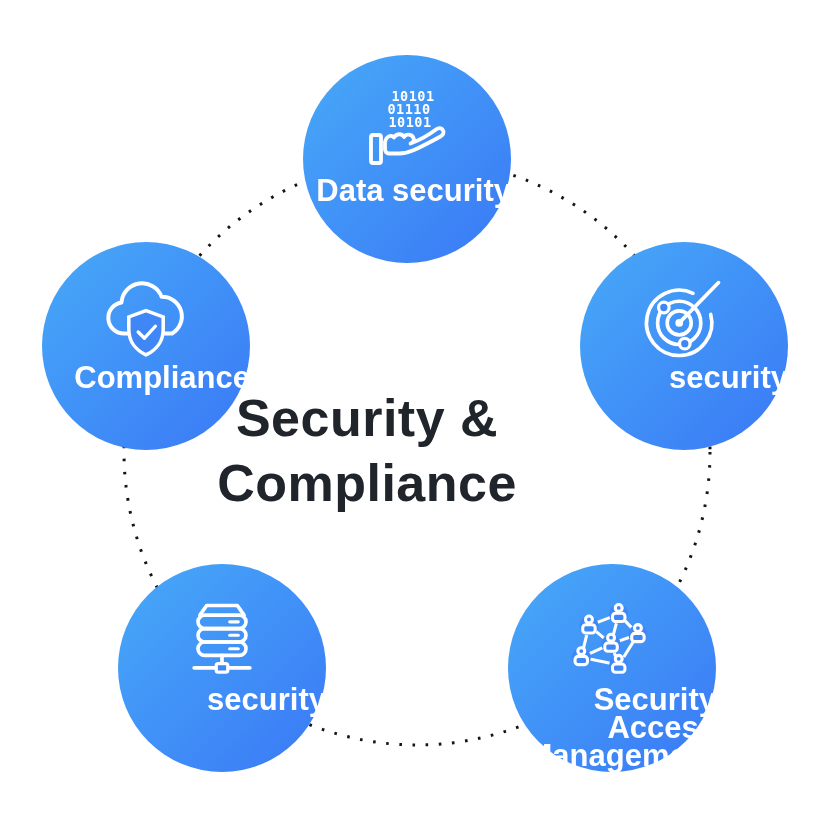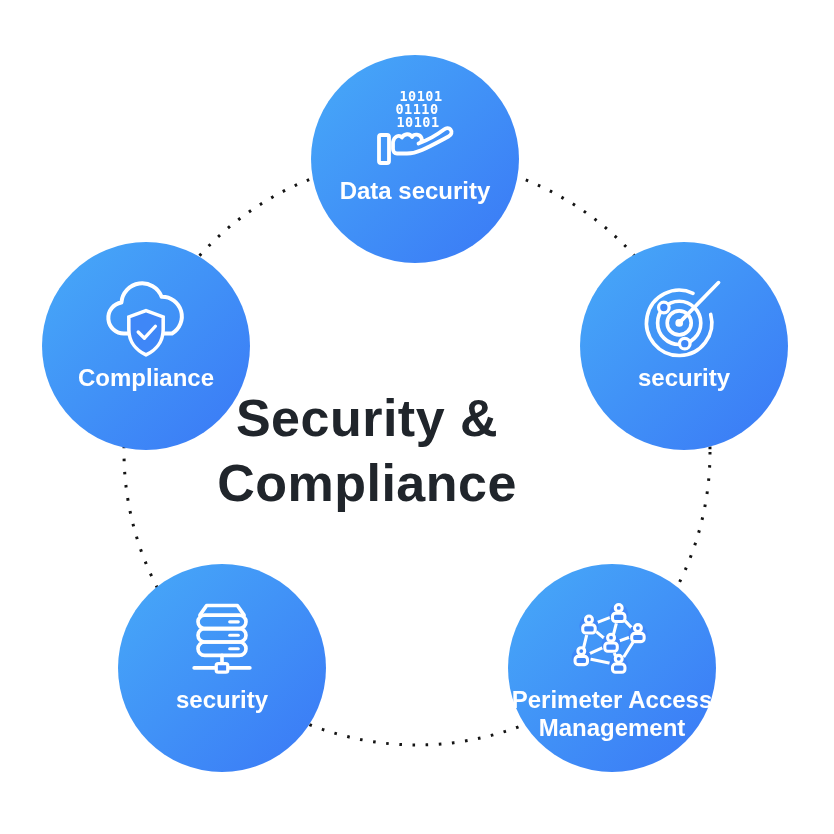--- a/index.html
+++ b/index.html
@@ -44,27 +44,27 @@
   .bubble .icon{
     position:absolute;
     left:50%;top:30px;
     transform:translateX(-50%);
     width:100px;height:96px;
   }
   .bubble .icon svg{width:100%;height:100%;}
   .bubble .label{
     position:absolute;
     left:0;top:122px;width:208px;
-    text-align:center;
+    text-align:right;
     color:var(--label-color);
-    font-size:24px;
+    font-size:31px;
     font-weight:600;
     line-height:28px;
   }
-  .b-data{left:311px;top:55px;}
+  .b-data{left:303px;top:55px;}
   .b-compliance{left:42px;top:242px;}
   .b-perimeter{left:580px;top:242px;}
   .b-peripheral{left:118px;top:564px;}
   .b-identity{left:508px;top:564px;}
 
   .ic{stroke:#fff;fill:none;stroke-width:3.8;stroke-linecap:round;stroke-linejoin:round;}
   .ic-thin{stroke:#fff;fill:none;stroke-width:3.2;stroke-linecap:round;stroke-linejoin:round;}
   .ic-fill{fill:#fff;stroke:none;}
   .mask{fill:var(--mask-blue);stroke:none;}
   .mask-stroked{fill:var(--mask-blue);stroke:#fff;stroke-width:3.4;}
@@ -191,18 +191,18 @@
           <circle class="ic-thin" cx="18" cy="59.5" r="3.6"></circle>
           <rect class="ic-thin" x="11.5" y="65" width="13" height="8.6" rx="3.2"></rect>
 
           <circle class="mask" cx="57" cy="74" r="10"></circle>
           <circle class="ic-thin" cx="57" cy="67.5" r="3.6"></circle>
           <rect class="ic-thin" x="50.5" y="73" width="13" height="8.6" rx="3.2"></rect>
         </g>
       </svg>
     </div>
     <div class="label">
-      <div>Perimeter Access</div>
+      <div>Security Access</div>
       <div>Management</div>
     </div>
   </div>
 
 </div>
 
 </body></html>

